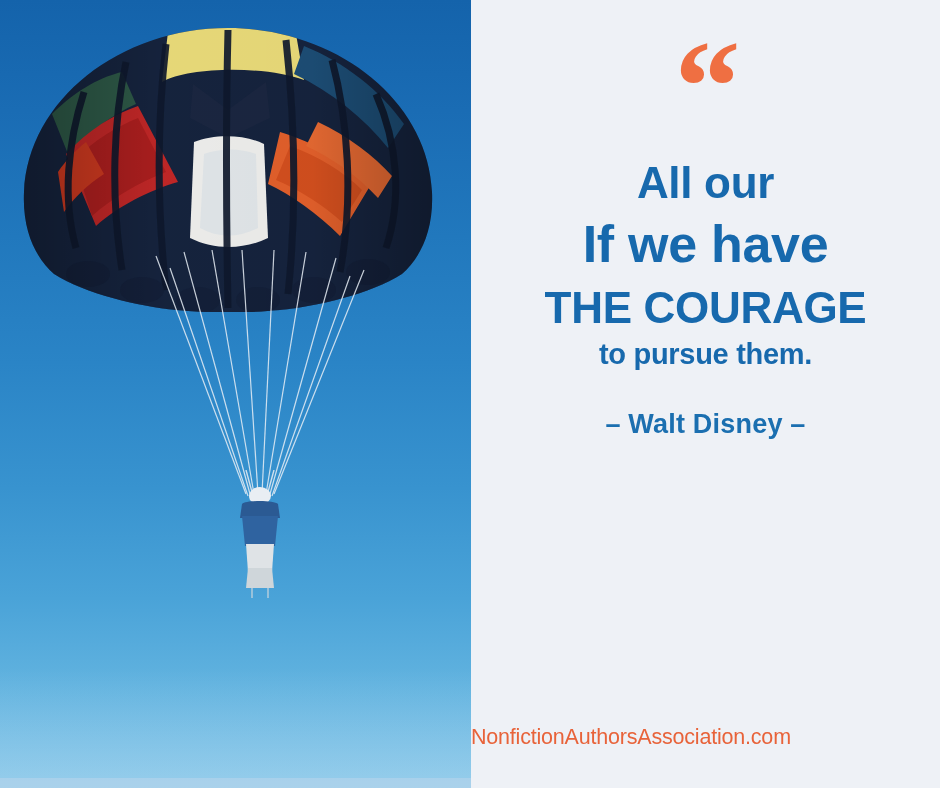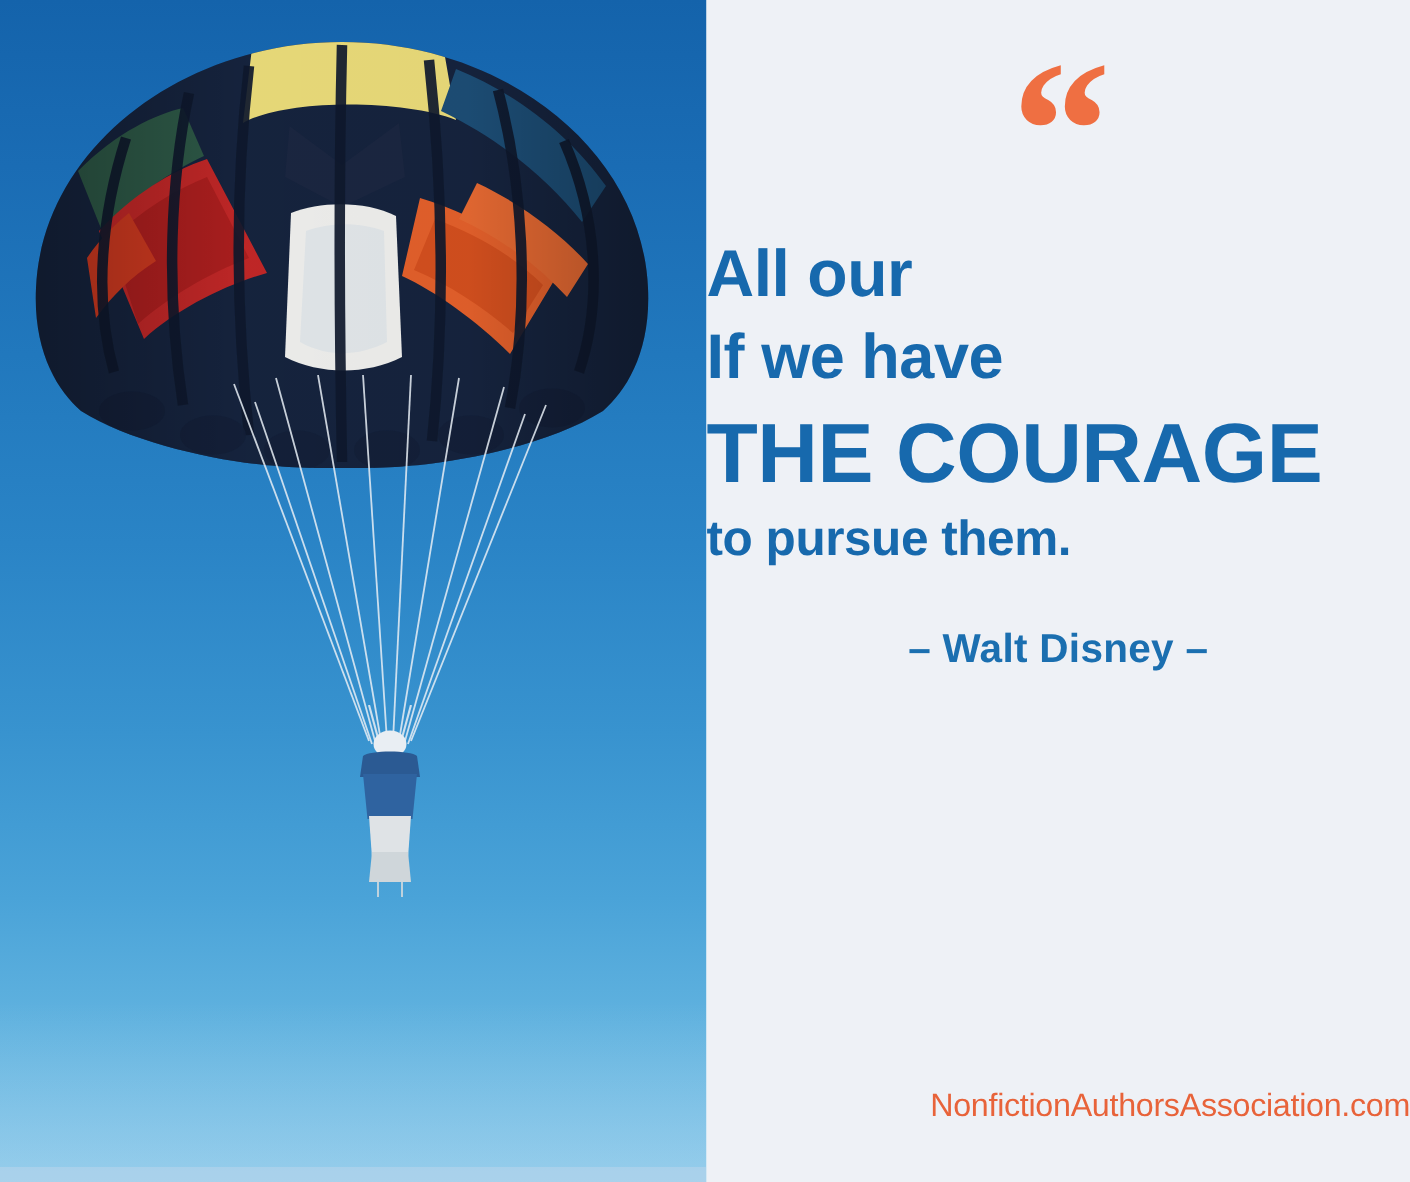--- a/index.html
+++ b/index.html
@@ -107,50 +107,51 @@
     font-family: "Liberation Serif", serif;
     font-size: 132px;
     line-height: 0.62;
     font-weight: 700;
     letter-spacing: -4px;
     user-select: none;
   }
   .quote-lines {
     margin-top: 26px;
     width: 100%;
+    text-align: center;
     color: #1769ad;
     font-weight: 700;
   }
   .q-line {
     display: block;
     line-height: 1.30;
     letter-spacing: -0.3px;
     white-space: nowrap;
   }
   .q-size-1 { font-size: 44px; }
   .q-size-2 { font-size: 44px; }
   .q-size-3 { font-size: 42px; }
-  .q-size-4 { font-size: 42px; }
-  .q-size-5 { font-size: 56px; }
-  .q-size-6 { font-size: 33px; }
+  .q-size-4 { font-size: 52px; }
+  .q-size-5 { font-size: 44px; }
+  .q-size-6 { font-size: 29px; }
 
   .attribution {
     margin-top: 36px;
     text-align: center;
     color: #1b6fb0;
     font-size: 27px;
     font-weight: 700;
     letter-spacing: 0.2px;
   }
   .site-url {
     position: absolute;
     left: 0;
     right: 0;
     top: 725px;
-    text-align: right;
+    text-align: left;
     color: #e8633a;
     font-size: 21.5px;
     font-weight: 400;
     letter-spacing: -0.2px;
   }
 </style>
 </head>
 <body>
 
 <div class="canvas">

